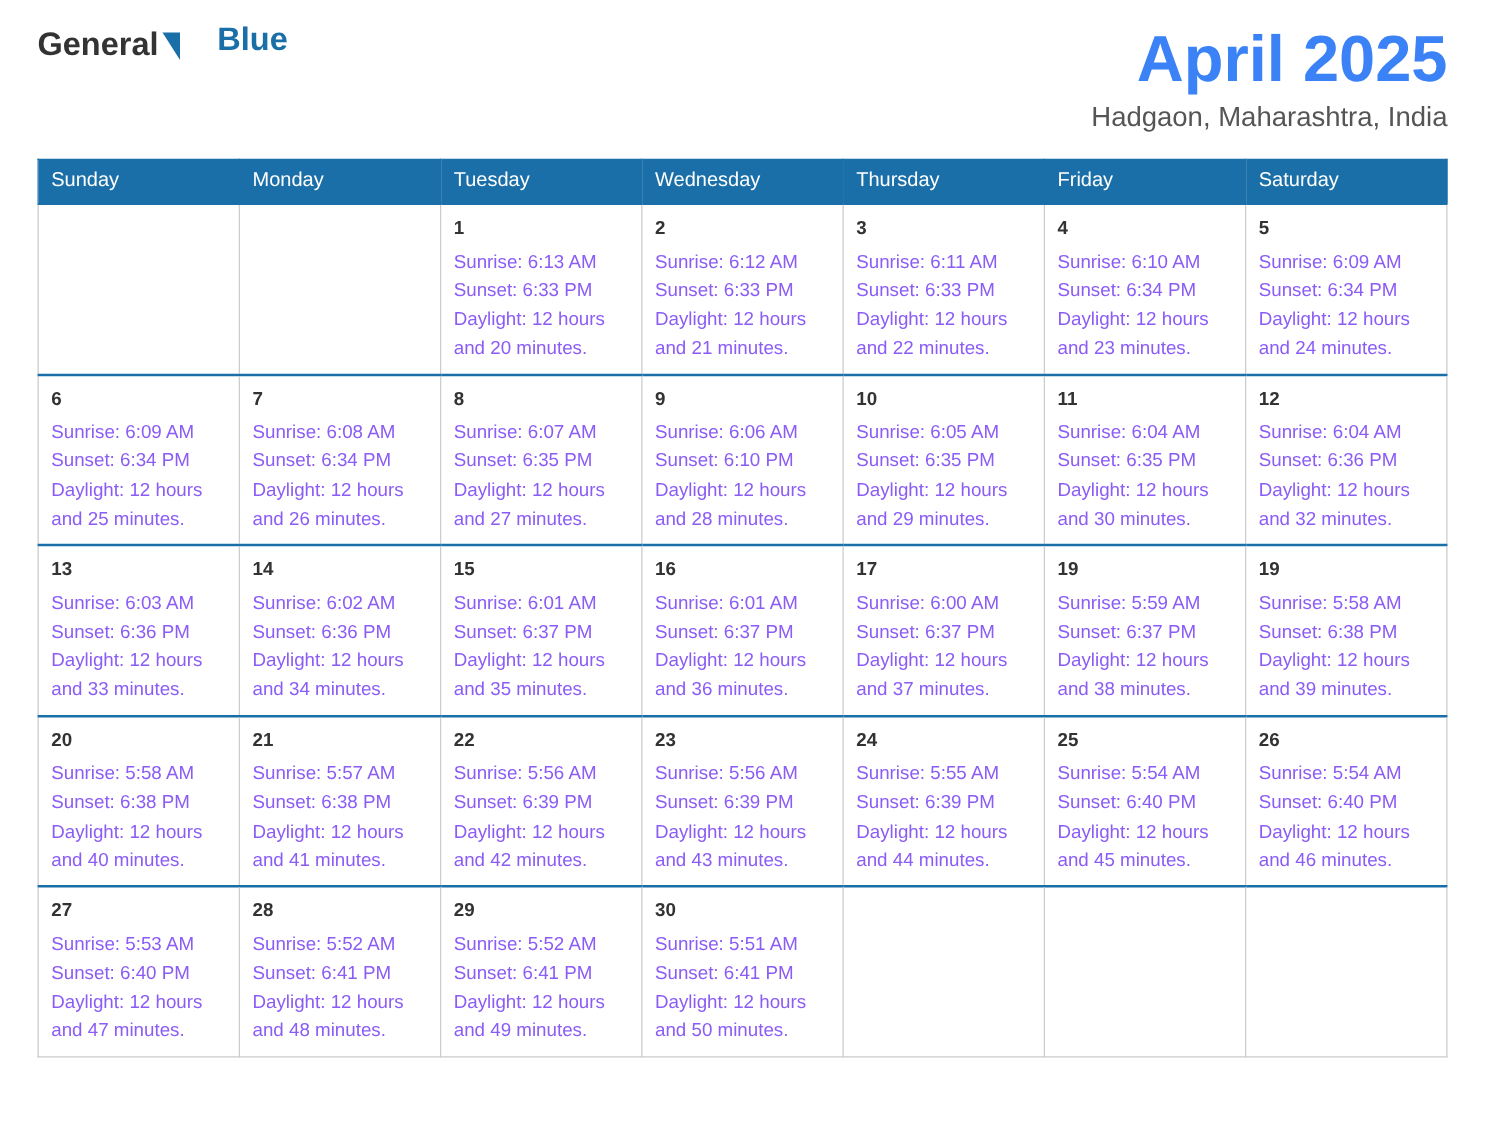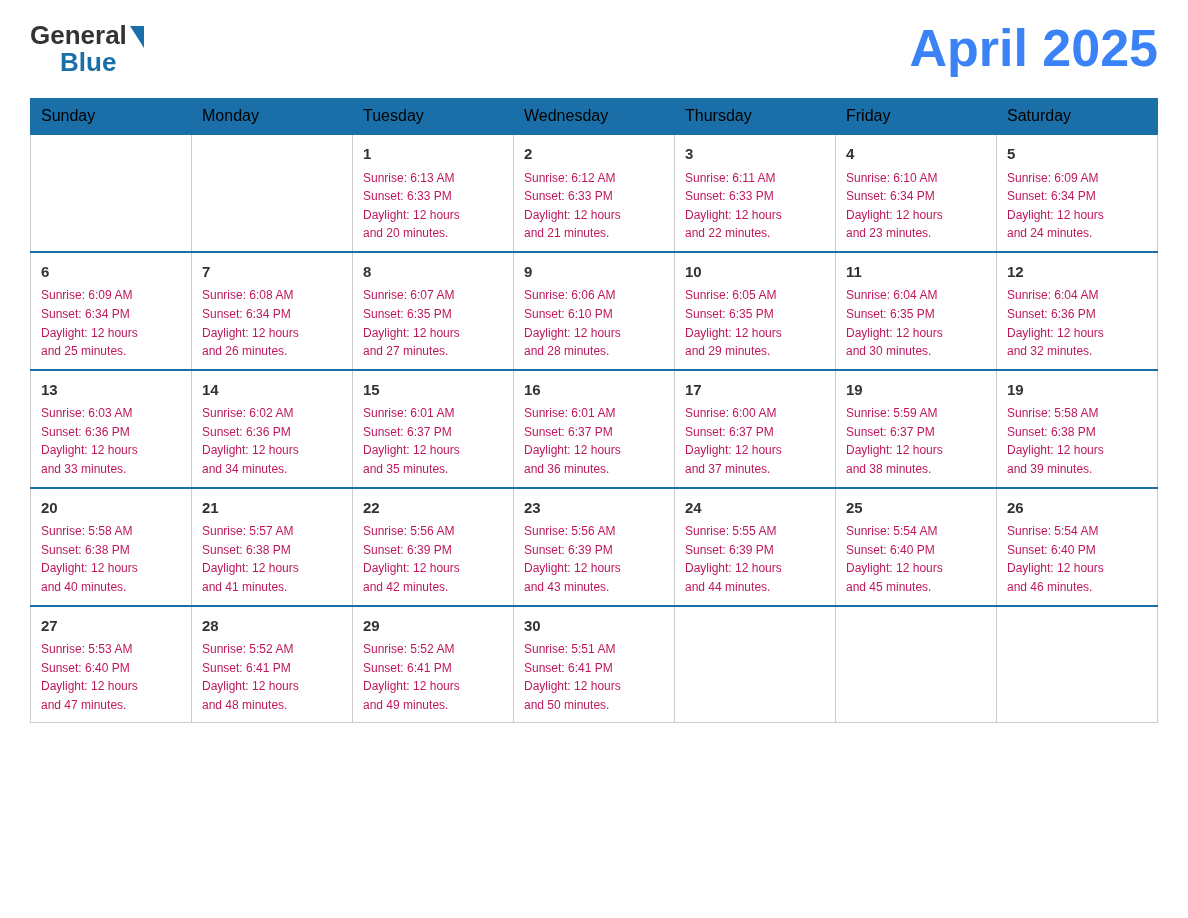--- a/index.html
+++ b/index.html
@@ -11,21 +11,21 @@
       padding: 20px 30px;
     }
     .header {
       display: flex;
       justify-content: space-between;
       align-items: flex-start;
       margin-bottom: 20px;
     }
     .logo {
       display: flex;
-      flex-direction: column;
+      flex-direction: row;
       align-items: flex-start;
     }
     .logo-top {
       display: flex;
       align-items: center;
     }
     .logo-general {
       font-size: 26px;
       font-weight: bold;
       color: #333;
@@ -58,21 +58,21 @@
       font-size: 22px;
       color: #555;
       margin-top: 4px;
     }
     .calendar {
       width: 100%;
       border-collapse: collapse;
     }
     .calendar th {
       background-color: #1a6fa8;
-      color: #000000;
+      color: #ffffff;
       font-size: 16px;
       font-weight: normal;
       padding: 8px 10px;
       text-align: left;
       border: 1px solid #1a6fa8;
     }
     .calendar td {
       vertical-align: top;
       padding: 8px 10px;
       border: 1px solid #ccc;
@@ -83,22 +83,22 @@
       color: #333;
       line-height: 1.5;
     }
     .calendar td .day-num {
       font-size: 15px;
       font-weight: bold;
       display: block;
       margin-bottom: 3px;
     }
     .calendar td .day-info {
-      font-size: 12px;
-      color: #be185d;
+      font-size: 15px;
+      color: #8b5cf6;
       line-height: 1.55;
     }
     .calendar tr td.empty {
       border-top: 2px solid #1a6fa8;
     }
     .logo-line2 {
       display: flex;
       margin-top: -4px;
     }
     .logo-spacer {
@@ -114,20 +114,21 @@
       <span class="logo-general">General</span>
       <div class="logo-triangle"></div>
     </div>
     <div class="logo-line2">
       <div class="logo-spacer"></div>
       <span class="logo-blue">Blue</span>
     </div>
   </div>
   <div class="title-block">
     <div class="month-title">April 2025</div>
+    <div class="location">Hadgaon, Maharashtra, India</div>
   </div>
 </div>
 
 <table class="calendar">
   <thead>
     <tr>
       <th>Sunday</th>
       <th>Monday</th>
       <th>Tuesday</th>
       <th>Wednesday</th>

